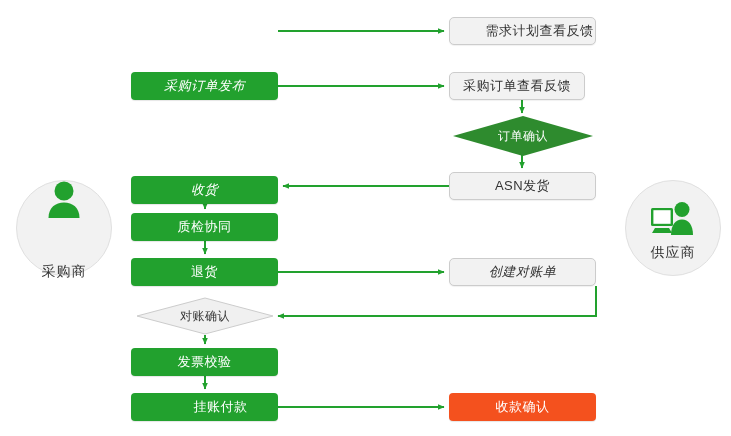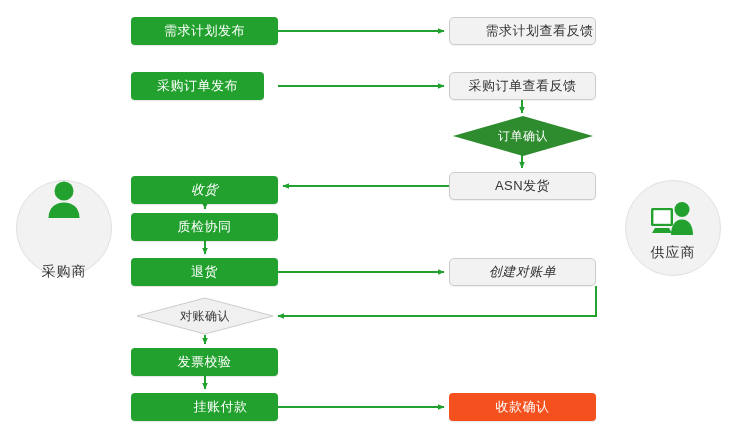--- a/index.html
+++ b/index.html
@@ -141,25 +141,22 @@
 
         <circle cx="32" cy="9.5" r="7.5" fill="#22A12E"></circle>
 
         <path d="M21,35 C21,25 25.5,19.5 32,19.5 C38.5,19.5 43,25 43,35 Z" fill="#22A12E"></path>
         <rect x="24" y="24" width="5.5" height="11" rx="2" fill="#FFFFFF" opacity=".0"></rect>
       </svg>
     </div>
     <div class="aname">供应商</div>
   </div>
 
-  <div class="node green" style="left:131px;top:17px;width:147px;height:28px;">
-    <span>需求计划发布</span>
-  </div>
-
-  <div class="node green" style="left:131px;top:72px;width:133px;height:28px;">
+
+  <div class="node green" style="left:131px;top:72px;width:147px;height:28px;font-style:italic;">
     <span>采购订单发布</span>
   </div>
 
   <div class="node green" style="left:131px;top:176px;width:147px;height:28px;font-style:italic;">
     <span>收货</span>
   </div>
 
   <div class="node green" style="left:131px;top:213px;width:147px;height:28px;">
     <span>质检协同</span>
   </div>
@@ -180,21 +177,21 @@
   </div>
 
   <div class="node green" style="left:131px;top:393px;width:147px;height:28px;padding-left:32px;">
     <span>挂账付款</span>
   </div>
 
   <div class="node plain" style="left:449px;top:17px;width:147px;height:28px;padding-left:34px;">
     <span>需求计划查看反馈</span>
   </div>
 
-  <div class="node plain" style="left:449px;top:72px;width:147px;height:28px;justify-content:center;">
+  <div class="node plain" style="left:449px;top:72px;width:136px;height:28px;justify-content:center;">
     <span>采购订单查看反馈</span>
   </div>
 
   <div class="diamond green" style="left:453px;top:116px;width:140px;height:40px;">
     <svg class="dshape" width="140" height="40" viewBox="0 0 140 40" xmlns="http://www.w3.org/2000/svg">
       <polygon points="70,0 140,20 70,40 0,20" fill="#2E8B2E"></polygon>
     </svg>
     <div class="dlabel">订单确认</div>
   </div>
 

